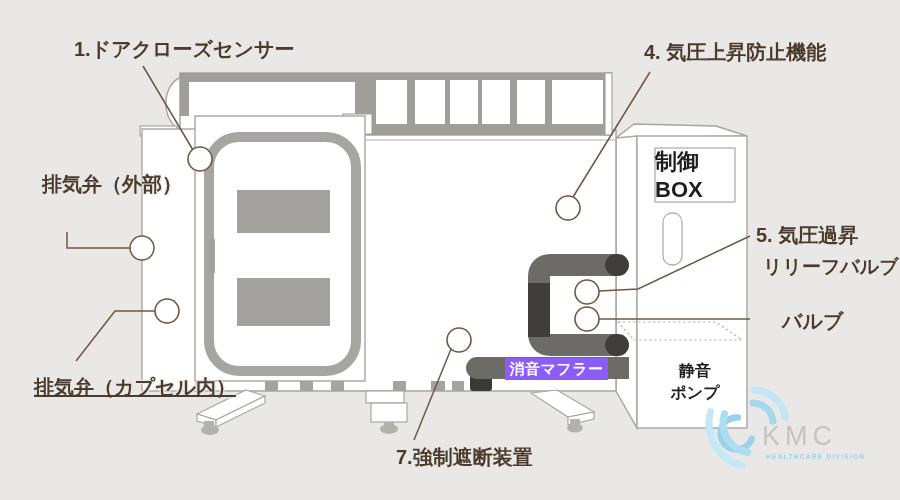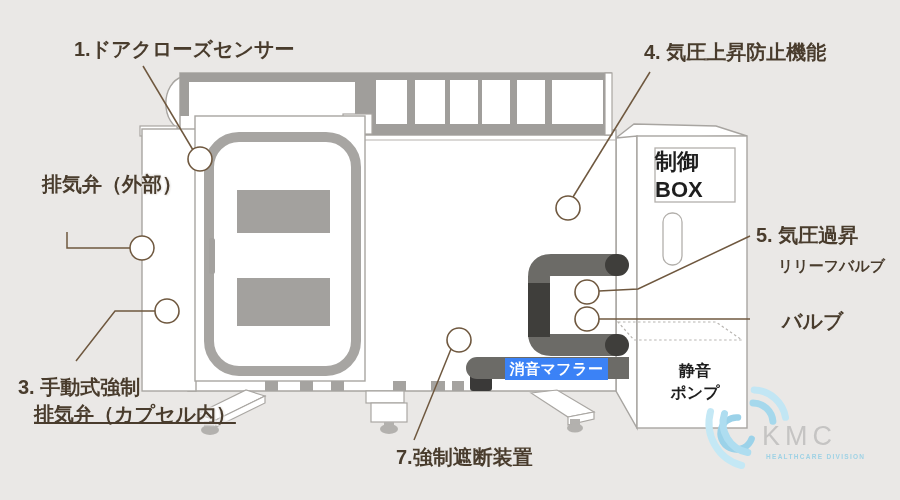--- a/index.html
+++ b/index.html
@@ -12,29 +12,29 @@
   .callout{
     position:absolute;color:#493c2d;font-weight:600;font-size:20px;line-height:27px;
     text-shadow:0 0 2px #eae8e6,0 0 3px #eae8e6,1px 1px 2px #eae8e6,-1px -1px 2px #eae8e6;
     white-space:nowrap;
   }
   .callout .l2{display:block;}
   #lbl1{left:74px;top:36px;}
   #lbl2{left:18px;top:171px;}  #lbl2 .l2{margin-left:24px;}
   #lbl3{left:18px;top:374px;}  #lbl3 .l2{margin-left:16px;text-decoration:underline;}
   #lbl4{left:644px;top:39px;}
-  #lbl5{left:756px;top:222px;} #lbl5 .l2{margin-left:22px;font-size:15px;margin-top:4px;font-family:Liberation Serif, serif;}
+  #lbl5{left:756px;top:222px;} #lbl5 .l2{margin-left:7px;font-size:19px;margin-top:4px;font-family:Liberation Serif, serif;}
   #lbl6{left:756px;top:305px;} #lbl6 .l2{margin-left:26px;margin-top:3px;}
   #lbl7{left:396px;top:444px;}
   .boxlabel{position:absolute;color:#1e1e1e;font-weight:600;}
   #controlbox-label{left:655px;top:148px;width:80px;height:54px;display:flex;align-items:center;justify-content:center;font-size:22px;}
   #pump-label{left:655px;top:360px;width:80px;text-align:center;font-size:16px;line-height:22px;}
   #muffler-label{
     position:absolute;left:505px;top:358px;width:103px;height:22px;
-    background:#3b82f6;color:#ffffff;font-size:15px;font-weight:700;
+    background:#8b5cf6;color:#ffffff;font-size:15px;font-weight:700;
     display:flex;align-items:center;justify-content:center;letter-spacing:0.5px;
   }
   #kmc-text{position:absolute;left:762px;top:421px;font-size:27px;letter-spacing:5px;color:#c5c4c3;font-weight:400;}
   #kmc-sub{position:absolute;left:766px;top:453px;font-size:6.5px;letter-spacing:1.3px;color:#9fd2e5;font-weight:600;}
 </style>
 </head>
 <body>
 
 <div class="stage">
 
@@ -154,21 +154,20 @@
     </g>
   </svg>
 
   <div class="callout" id="lbl1">
     <span class="l1">1.ドアクローズセンサー</span>
   </div>
   <div class="callout" id="lbl2">
     <span class="l2">排気弁（外部）</span>
   </div>
   <div class="callout" id="lbl3">
-    <span class="l1">3. 手動式強制</span>
     <span class="l2">排気弁（カプセル内）</span>
   </div>
   <div class="callout" id="lbl4">
     <span class="l1">4. 気圧上昇防止機能</span>
   </div>
   <div class="callout" id="lbl5">
     <span class="l1">5. 気圧過昇</span>
     <span class="l2">リリーフバルブ</span>
   </div>
   <div class="callout" id="lbl6">

